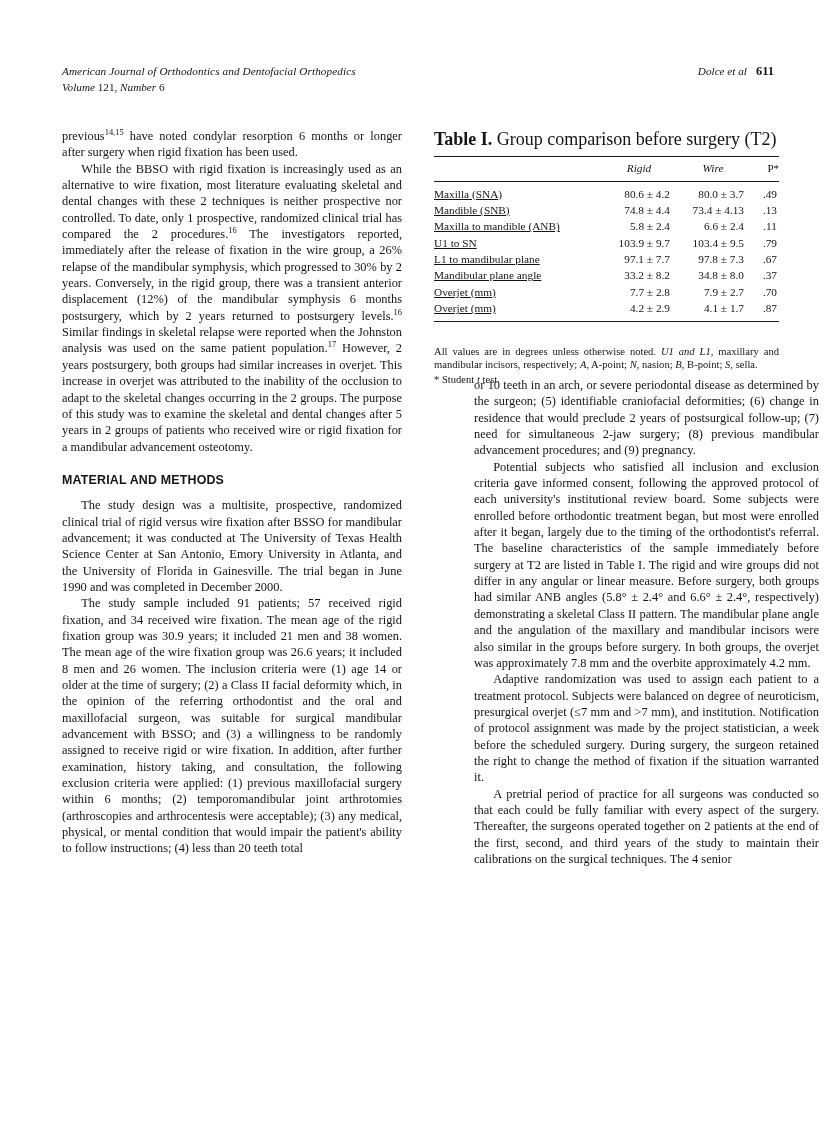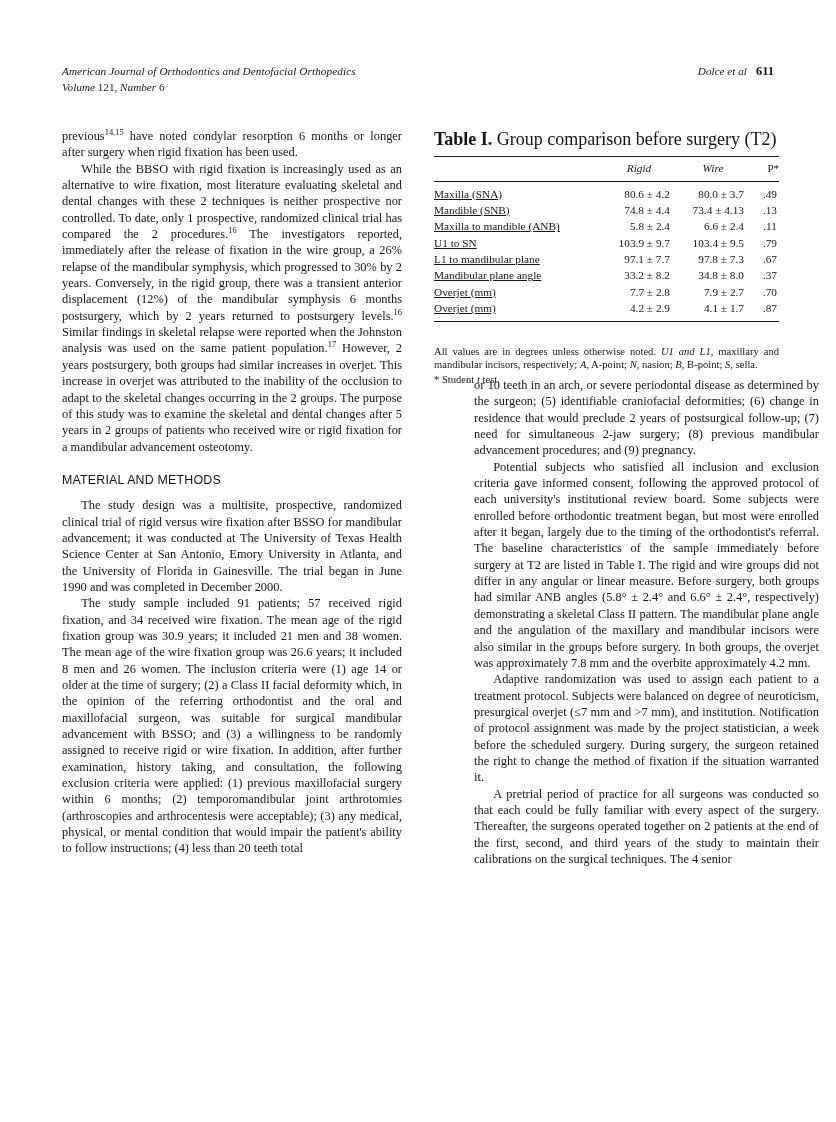--- a/index.html
+++ b/index.html
@@ -79,21 +79,21 @@
 
   sup {
     font-size: 0.68em;
     vertical-align: super;
     line-height: 0;
   }
 
   h2.section {
     font-family: "Liberation Sans", "DejaVu Sans", sans-serif;
     font-size: 12.4px;
-    font-weight: normal;
+    font-weight: bold;
     letter-spacing: .2px;
     margin: 17px 0 9px 0;
     text-align: left;
   }
 
   
   .table-block {
     position: absolute;
     left: 434px;
     top: 131px;

